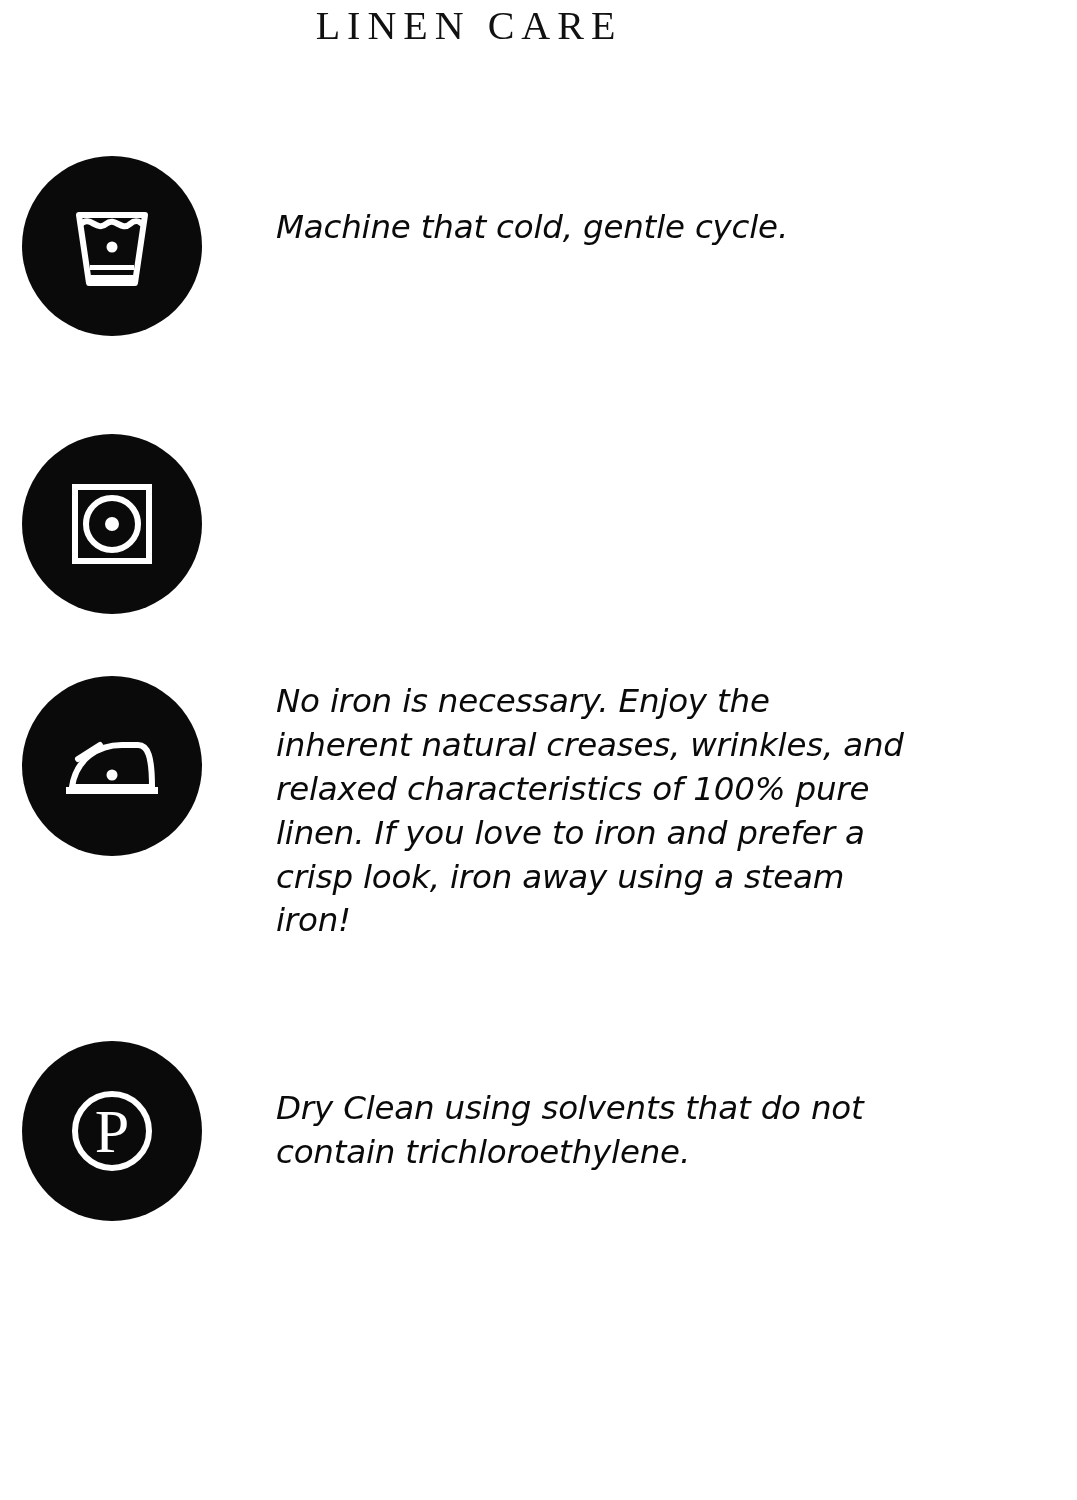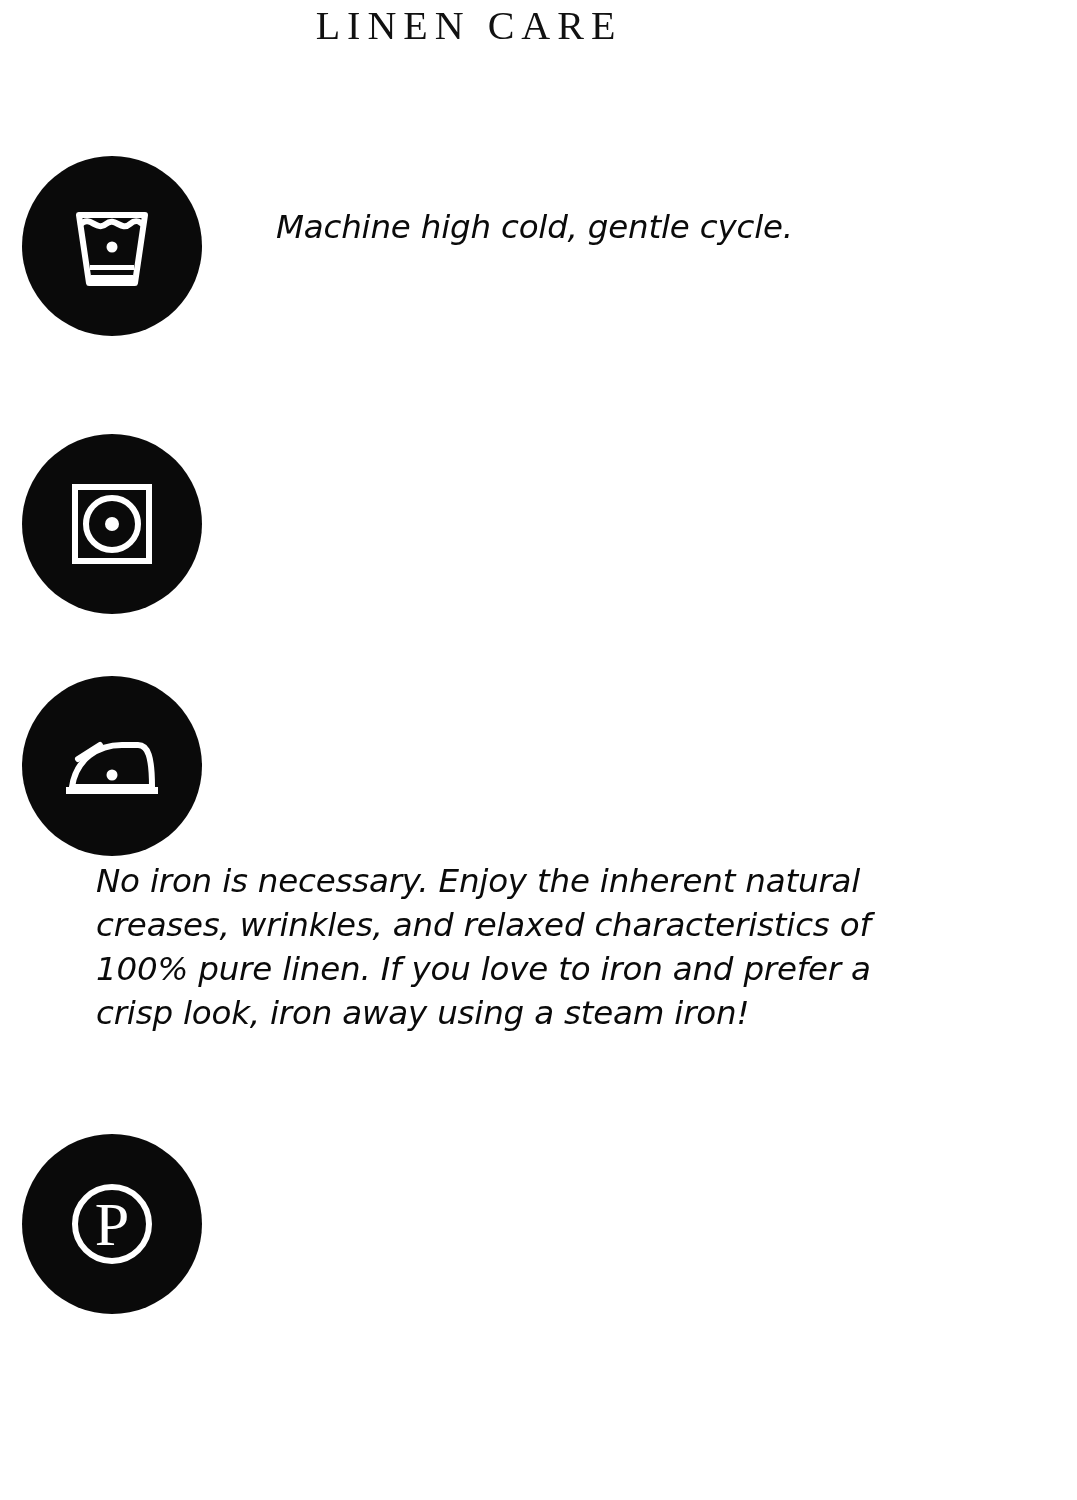--- a/index.html
+++ b/index.html
@@ -88,21 +88,21 @@
   
   .row-1 { margin-top: 0; }
   .row-1 .text-cell { padding-top: 50px; }
 
   .row-2 { margin-top: 100px; }
   .row-2 .text-cell { padding-top: 50px; }
 
   .row-3 { margin-top: 98px; }
   .row-3 .text-cell { padding-top: 8px; }
 
-  .row-4 { margin-top: 62px; flex-direction: column; }
+  .row-4 { margin-top: 62px; }
   .row-4 .text-cell { padding-top: 4px; }
 
   .row-5 { margin-top: 98px; }
   .row-5 .text-cell { padding-top: 46px; }
 </style>
 </head>
 <body>
 
 <div class="page">
 
@@ -116,21 +116,21 @@
           <svg width="110" height="110" viewBox="0 0 110 110" aria-hidden="true">
             <path d="M22 24 L88 24 L78 92 L32 92 Z" fill="none" stroke="#ffffff" stroke-width="6" stroke-linejoin="round"></path>
             <path d="M24 33 C33 24, 40 41, 49 33 C58 25, 64 41, 73 33 C80 27, 83 32, 86 33" fill="none" stroke="#ffffff" stroke-width="6" stroke-linecap="round" stroke-linejoin="round"></path>
             <circle cx="55" cy="56" r="5.5" fill="#ffffff"></circle>
             <rect x="33" y="74" width="44" height="5" fill="#ffffff"></rect>
             <rect x="34" y="84" width="42" height="5" fill="#ffffff"></rect>
           </svg>
         </div>
       </div>
       <div class="text-cell">
-        <p class="care-text">Machine high cold, gentle cycle.</p>
+        <p class="care-text">Machine that cold, gentle cycle.</p>
       </div>
     </div>
 
 
     <div class="care-row row-3">
       <div class="icon-cell">
         <div class="icon-circle">
           <svg width="110" height="110" viewBox="0 0 110 110" aria-hidden="true">
             <rect x="18" y="18" width="74" height="74" fill="none" stroke="#ffffff" stroke-width="6"></rect>
             <circle cx="55" cy="55" r="26" fill="none" stroke="#ffffff" stroke-width="6"></circle>
@@ -158,16 +158,19 @@
 
     <div class="care-row row-5">
       <div class="icon-cell">
         <div class="icon-circle">
           <svg width="110" height="110" viewBox="0 0 110 110" aria-hidden="true">
             <circle cx="55" cy="55" r="37" fill="none" stroke="#ffffff" stroke-width="6"></circle>
             <text x="55" y="76" text-anchor="middle" font-family="Liberation Serif, serif" font-size="62" fill="#ffffff">P</text>
           </svg>
         </div>
       </div>
+      <div class="text-cell">
+        <p class="care-text">Dry Clean using solvents that do not contain trichloroethylene.</p>
+      </div>
     </div>
 
   </div>
 </div>
 
 </body></html>

